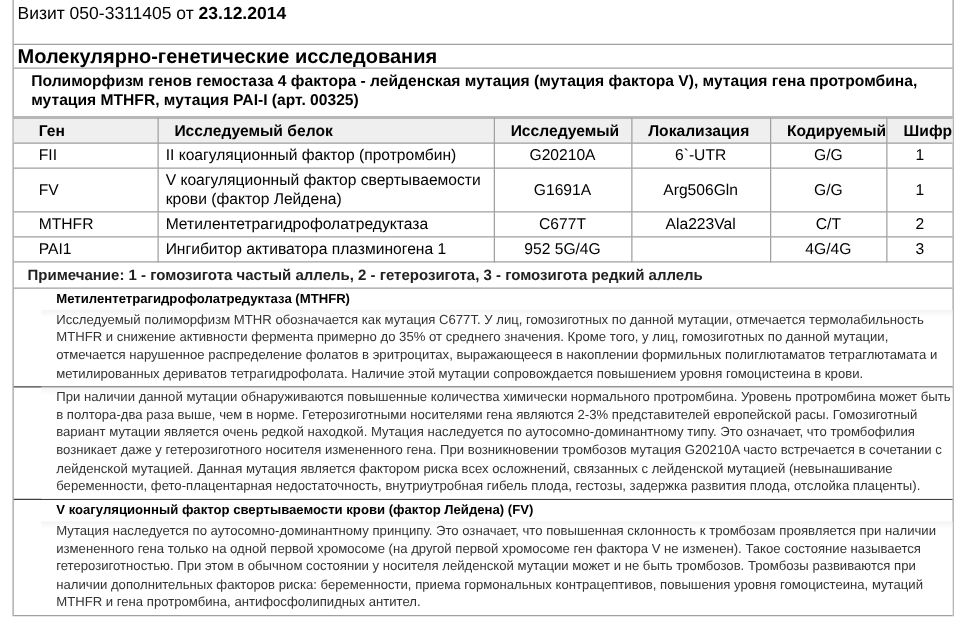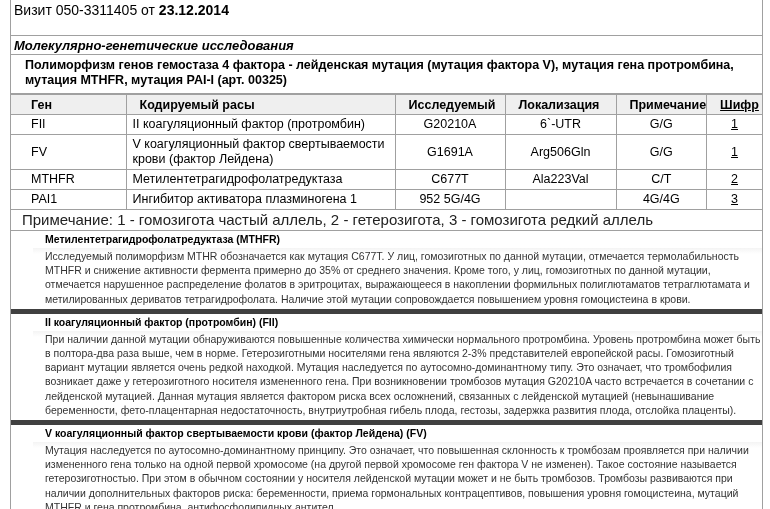--- a/index.html
+++ b/index.html
@@ -1,31 +1,31 @@
 <!DOCTYPE html>
 <html><head>
 <meta charset="utf-8">
 <style>
   html, body { margin:0; padding:0; background:#ffffff; }
   body { width:770px; height:509px; overflow:hidden; font-family:"Liberation Sans", sans-serif; color:#000; }
   .frame { position:absolute; left:10px; top:0; width:751px; border-left:1px solid #a0a0a0; border-right:1px solid #a0a0a0; }
   .row { border-bottom:1px solid #a0a0a0; box-sizing:border-box; }
   .visit { height:36px; font-size:14px; line-height:20px; padding-left:3px; }
   .visit .date { font-weight:bold; }
-  .section { height:19px; font-size:13px; font-weight:bold; line-height:19px; padding-left:3px;font-style:italic; }
+  .section { height:19px; font-size:16px; font-weight:bold; line-height:19px; padding-left:3px; }
   .test { font-size:12.5px; font-weight:bold; line-height:15px; padding:3px 0 3px 14px; height:39px; }
   .subtitle { font-size:13px; font-weight:bold; padding:3px 0 1px 14px; line-height:15px; }
   table.gen { border-collapse:collapse; width:100%; font-size:12.5px; }
   table.gen th { background:#efefef; text-align:left; font-weight:bold; height:19px; padding:0 0 0 13px; border-top:1px solid #a0a0a0; border-bottom:1px solid #a0a0a0; border-right:1px solid #a0a0a0; }
   table.gen td { height:19px; padding:0 0 0 6px; border-bottom:1px solid #a0a0a0; border-right:1px solid #a0a0a0; line-height:15px; }
-  table.gen th:last-child, table.gen td:last-child { border-right:none;text-decoration:underline; }
+  table.gen th:last-child, table.gen td:last-child { border-right:none; }
   table.gen td.c { text-align:center; padding-left:0; }
   table.gen th:first-child, table.gen td:first-child { padding-left:20px; }
-  .note { font-size:15px; color:#222; padding:4px 0 4px 11px; line-height:12px; }
-  .desc { border-bottom:5px solid #404040; }
+  .note { font-size:12px; color:#222; padding:4px 0 4px 11px; line-height:12px;font-weight:bold; }
+  .desc { border-bottom:1px solid #404040; }
   .desc:last-child { border-bottom:1px solid #a0a0a0; }
   .desc-title { font-size:10.5px; font-weight:bold; padding:2px 0 0 34px; line-height:13px; height:15px; }
   .desc-body { font-size:10.5px; color:#333; line-height:14.2px; margin-left:22px; padding:1px 0 3px 12px; background:linear-gradient(to bottom, #f4f4f4 0px, #ffffff 6px); }
 </style>
 </head>
 <body>
 
 <div class="frame">
   <div class="row visit">
     <span>Визит 050-3311405 от</span>
@@ -39,24 +39,24 @@
       <col style="width:115px">
         <col style="width:269px">
         <col style="width:110px">
         <col style="width:111px">
         <col style="width:82px">
         <col>
     </colgroup>
     <thead>
       <tr>
         <th>Ген</th>
-        <th>Кодируемый расы</th>
+        <th>Исследуемый белок</th>
         <th>Исследуемый</th>
         <th>Локализация</th>
-        <th>Примечание</th>
+        <th>Кодируемый</th>
         <th>Шифр</th>
       </tr>
     </thead>
     <tbody>
       <tr>
         <td>FII</td>
         <td>II коагуляционный фактор (протромбин)</td>
         <td class="c">G20210A</td>
         <td class="c">6`-UTR</td>
         <td class="c">G/G</td>
@@ -88,21 +88,20 @@
       </tr>
     </tbody>
   </table>
   <div class="row note">Примечание: 1 - гомозигота частый аллель, 2 - гетерозигота, 3 - гомозигота редкий аллель</div>
 
   <div class="desc">
     <div class="desc-title">Метилентетрагидрофолатредуктаза (MTHFR)</div>
     <div class="desc-body">Исследуемый полиморфизм MTHR обозначается как мутация C677T. У лиц, гомозиготных по данной мутации, отмечается термолабильность MTHFR и снижение активности фермента примерно до 35% от среднего значения. Кроме того, у лиц, гомозиготных по данной мутации, отмечается нарушенное распределение фолатов в эритроцитах, выражающееся в накоплении формильных полиглютаматов тетраглютамата и метилированных дериватов тетрагидрофолата. Наличие этой мутации сопровождается повышением уровня гомоцистеина в крови.</div>
   </div>
   <div class="desc">
-    <div class="desc-title">II коагуляционный фактор (протромбин) (FII)</div>
     <div class="desc-body">При наличии данной мутации обнаруживаются повышенные количества химически нормального протромбина. Уровень протромбина может быть в полтора-два раза выше, чем в норме. Гетерозиготными носителями гена являются 2-3% представителей европейской расы. Гомозиготный вариант мутации является очень редкой находкой.  Мутация наследуется по аутосомно-доминантному типу. Это означает, что тромбофилия возникает даже у гетерозиготного носителя измененного гена. При возникновении тромбозов мутация G20210A часто встречается в сочетании с лейденской мутацией. Данная мутация является фактором риска всех осложнений, связанных с лейденской мутацией (невынашивание беременности, фето-плацентарная недостаточность, внутриутробная гибель плода, гестозы, задержка развития плода, отслойка плаценты).</div>
   </div>
   <div class="desc">
     <div class="desc-title">V коагуляционный фактор свертываемости крови (фактор Лейдена) (FV)</div>
     <div class="desc-body">Мутация наследуется по аутосомно-доминантному принципу. Это означает, что повышенная склонность к тромбозам проявляется при наличии измененного гена только на одной первой хромосоме (на другой первой хромосоме ген фактора V не изменен). Такое состояние называется гетерозиготностью. При этом в обычном состоянии у носителя лейденской мутации может и не быть тромбозов. Тромбозы развиваются при наличии дополнительных факторов риска: беременности, приема гормональных контрацептивов, повышения уровня гомоцистеина, мутаций MTHFR и гена протромбина, антифосфолипидных антител.</div>
   </div>
 
 </div>
 
 </body></html>

